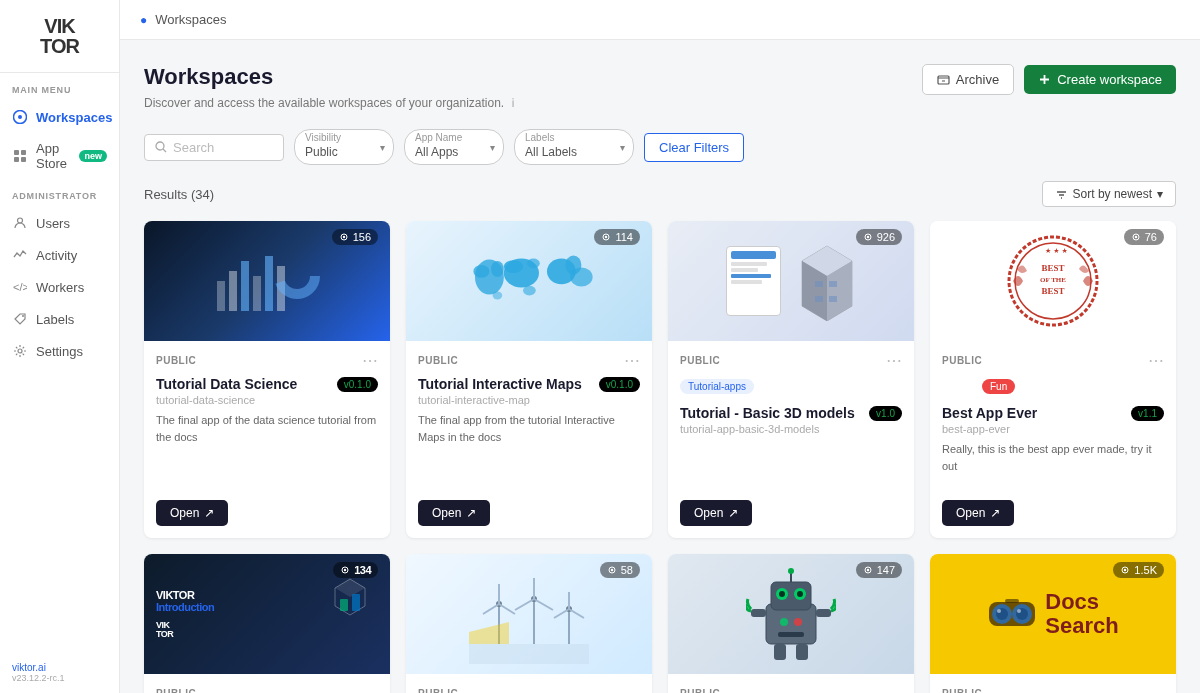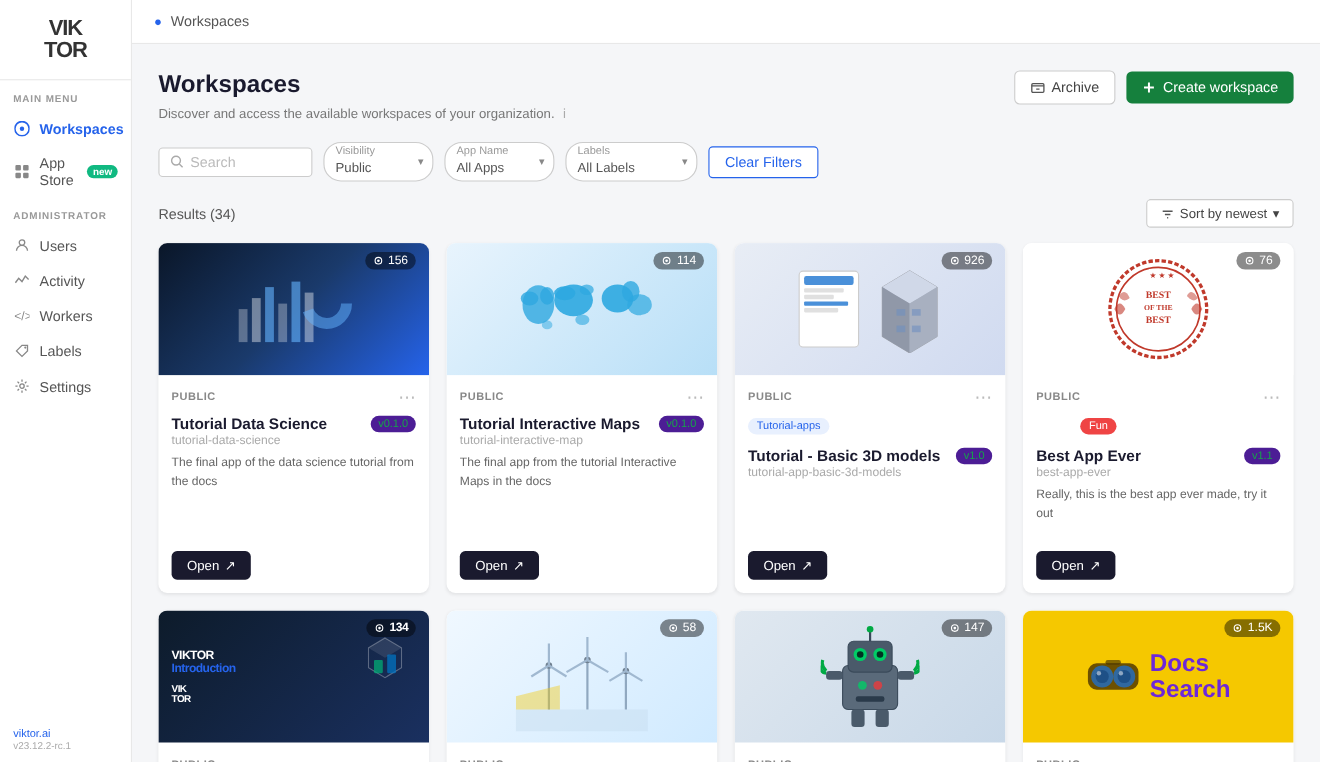--- a/index.html
+++ b/index.html
@@ -193,21 +193,21 @@
     .card-public { font-size: 10px; color: #888; font-weight: 600; letter-spacing: 0.5px; }
     .card-menu { color: #bbb; cursor: pointer; font-size: 16px; }
     .card-badge {
       display: inline-block; font-size: 10px; padding: 2px 8px; border-radius: 10px;
       margin-bottom: 6px;
     }
     .badge-tutorial { background: #e8f0fe; color: #2563eb; }
     .badge-fun { background: #ef4444; color: #fff; }
     .card-title-row { display: flex; justify-content: space-between; align-items: center; margin-bottom: 2px; }
     .card-title { font-size: 14px; font-weight: 700; color: #1a1a2e; }
-    .card-version { font-size: 10px; background: #4c1d95; color: #16a34a; padding: 2px 7px; border-radius: 10px; }
+    .card-version { font-size: 10px; background: #000000; color: #16a34a; padding: 2px 7px; border-radius: 10px; }
     .card-slug { font-size: 11px; color: #aaa; margin-bottom: 6px; }
     .card-desc { font-size: 11px; color: #666; line-height: 1.5; margin-bottom: 8px; }
     .btn-open {
       display: inline-flex; align-items: center; gap: 5px;
       background: #1a1a2e; color: #fff;
       padding: 6px 14px; border-radius: 5px; font-size: 12px; cursor: pointer;
       border: none;
     }
 
     
@@ -242,21 +242,21 @@
       display: flex; align-items: center; justify-content: center;
     }
     .img-docs {
       background: #f5c800;
       display: flex; align-items: center; justify-content: center;
     }
 
     
     .world-map-svg { width: 80%; height: 80%; }
 
-    .docs-text { font-size: 22px; font-weight: 900; color: #6d28d9; line-height: 1.1; margin-left: 8px; }
+    .docs-text { font-size: 22px; font-weight: 900; color: #7f1d1d; line-height: 1.1; margin-left: 8px; }
   </style>
 </head>
 <body>
 
 <div class="sidebar">
   <div class="sidebar-logo">
     <div class="logo-text">
       <span>VIK</span>
       <span>TOR</span>
     </div>

